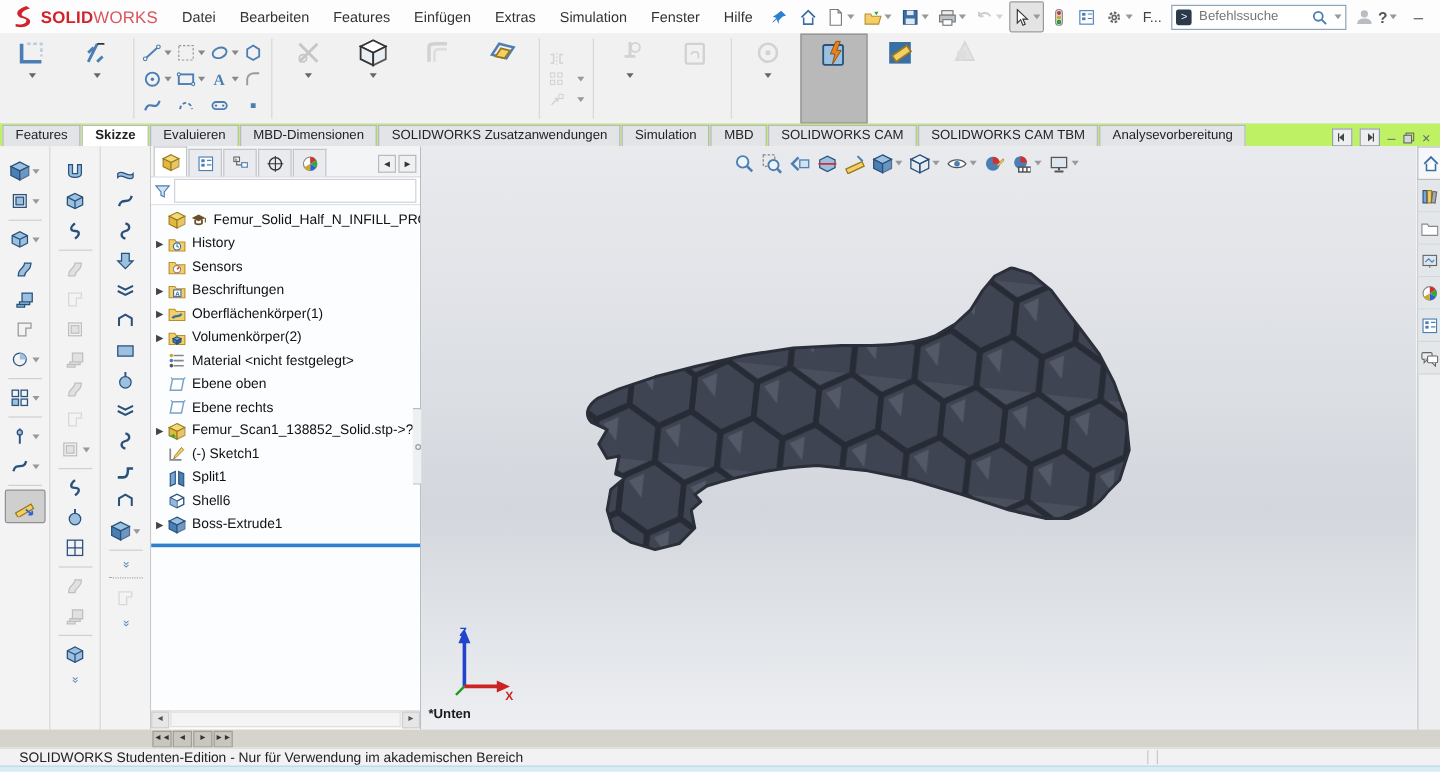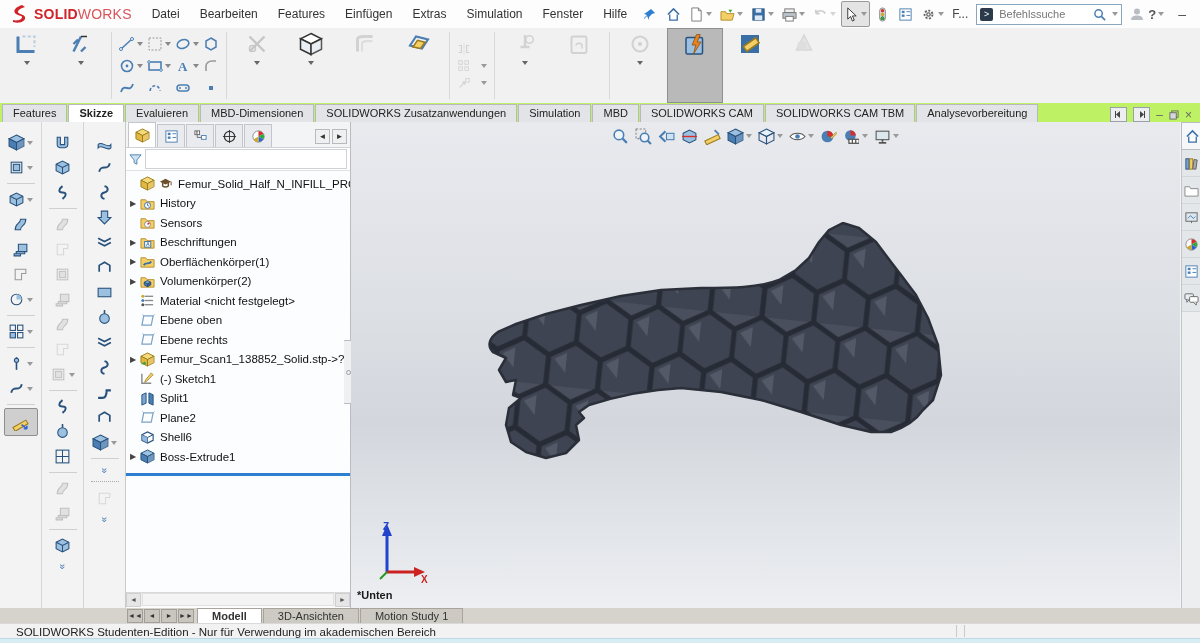--- a/index.html
+++ b/index.html
@@ -1062,31 +1062,20 @@
         </div>
         <div class="trow">
     <span class="exp"></span>
     <span class="ticon">
             <svg viewBox="0 0 16 16" width="15" height="15">
               <path d="M2 4 L6.5 2 L6.5 13 L2 15 Z" fill="#7aa6d6" stroke="#28517c"></path>
               <path d="M9.5 2 L14 4 L14 15 L9.5 13 Z" fill="#4b7fb3" stroke="#28517c"></path>
             </svg>
           </span>
     <span class="tlabel">Split1</span>
-        </div>
-        <div class="trow">
-    <span class="exp"></span>
-    <span class="ticon">
-            <svg viewBox="0 0 16 16" width="15" height="15">
-              <path d="M4 3 L14 3 L12 13 L2 13 Z" fill="none" stroke="#7ba2c8" stroke-width="1.3"></path>
-              <line x1="4" y1="3" x2="2.6" y2="1.6" stroke="#7ba2c8"></line>
-              <line x1="14" y1="3" x2="15.4" y2="1.6" stroke="#7ba2c8"></line>
-            </svg>
-          </span>
-    <span class="tlabel">Plane2</span>
         </div>
         <div class="trow">
     <span class="exp"></span>
     <span class="ticon">
             <svg viewBox="0 0 16 16" width="15" height="15">
               <path d="M2 5 L8 2 L14 5 L14 11 L8 14 L2 11 Z" fill="none" stroke="#28517c" stroke-width="1.2"></path>
               <path d="M2 5 L8 8 L14 5" fill="none" stroke="#28517c"></path>
               <path d="M8 8 L8 14" stroke="#28517c"></path>
               <path d="M2 5 L8 8 L8 14 L2 11 Z" fill="#7aa6d6" opacity=".8"></path>
             </svg>
@@ -1339,25 +1328,20 @@
     </div>
 </div>
 
 <div id="doc-tabrow" class="abs">
   <div id="doc-nav">
     <span class="dnav">◄◄</span>
     <span class="dnav">◄</span>
     <span class="dnav">►</span>
     <span class="dnav">►►</span>
   </div>
-  <div id="doctabs" style="display:flex;">
-      <span class="doctab active">Modell</span>
-      <span class="doctab">3D-Ansichten</span>
-      <span class="doctab">Motion Study 1</span>
-    </div>
 </div>
 
 <div id="statusbar" class="abs">
   <span id="status-text">SOLIDWORKS Studenten-Edition - Nur für Verwendung im akademischen Bereich</span>
   <span class="st-div" style="left:956px;"></span>
   <span class="st-div" style="left:964px;"></span>
   <div id="status-blue"></div>
 </div>
 
 </body></html>

